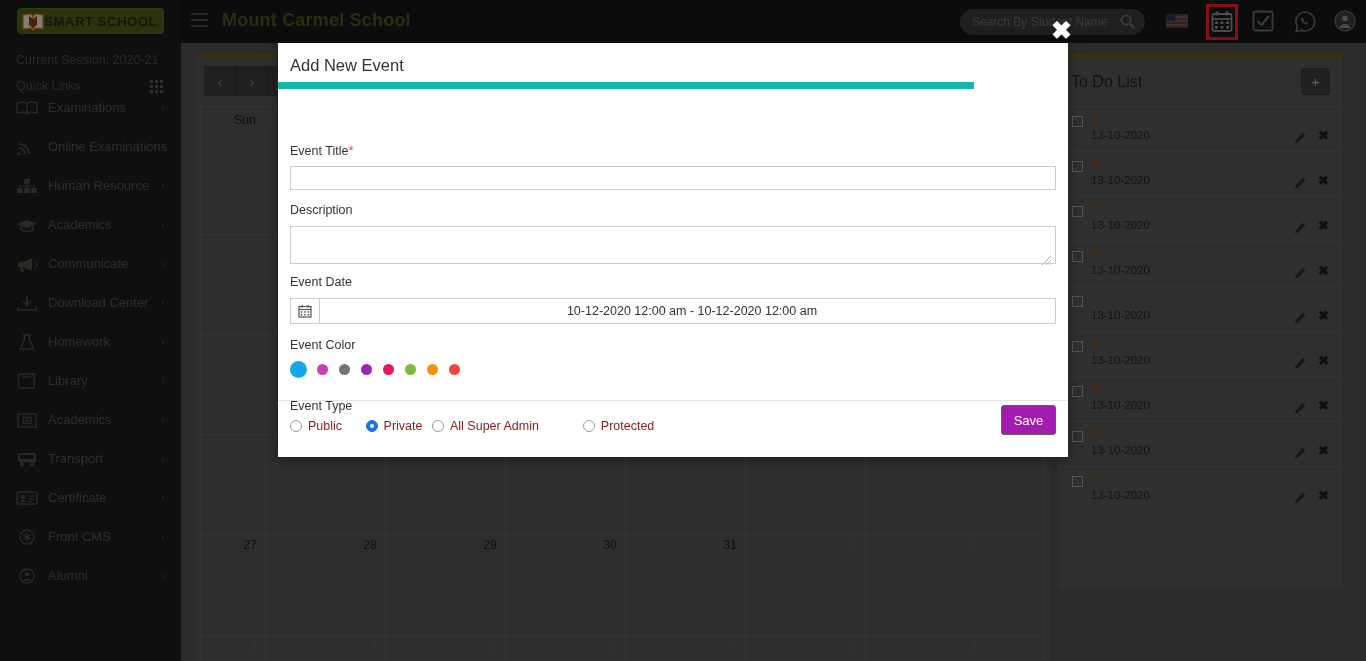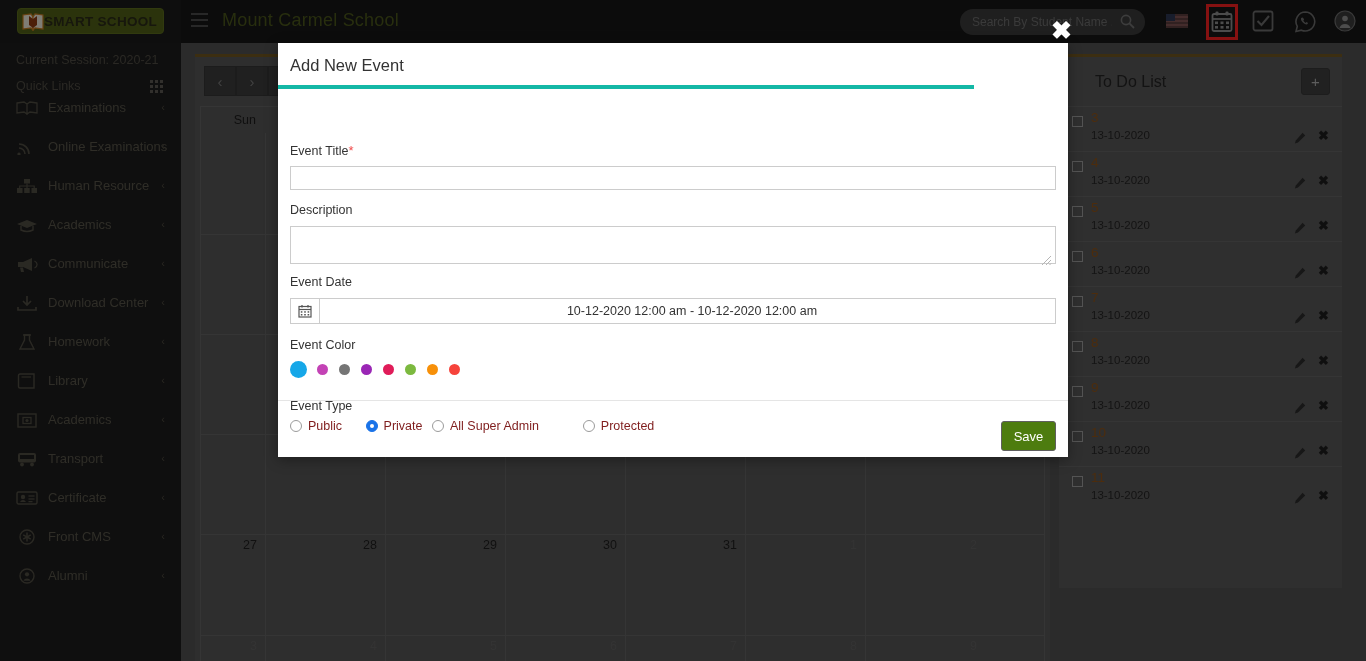--- a/index.html
+++ b/index.html
@@ -32,21 +32,21 @@
   #logo-book {
     position: absolute; left: 4px; top: 3px; width: 22px; height: 19px;
   }
   #hamburger {
     position: absolute; left: 191px; top: 13px; width: 17px; height: 15px;
     cursor: pointer;
   }
   #hamburger i { display: block; height: 2px; background: #4a4a4a; margin-bottom: 4px; }
   #school-title {
     position: absolute; left: 222px; top: 10px;
-    font-size: 18px; font-weight: normal; color: #49551b; letter-spacing: .2px;
+    font-size: 18px; font-weight: bold; color: #49551b; letter-spacing: .2px;
   }
   #search-wrap {
     position: absolute; left: 960px; top: 9px; width: 185px; height: 26px;
     background: #3a3a3a; border-radius: 13px;
   }
   #search-input {
     position: absolute; left: 12px; top: 0; width: 140px; height: 26px;
     background: transparent; border: 0; outline: none;
     color: #666; font-size: 12px; font-family: "Liberation Sans", sans-serif;
   }
@@ -141,21 +141,21 @@
   }
   .daynum.muted { color: #5e5e5e; }
 
   
   #todo-card {
     position: absolute; left: 878px; top: 11px; width: 283px; height: 534px;
     background: #575656; border-top: 3px solid #6d5520;
   }
   #todo-title {
     position: absolute; left: 12px; top: 16px;
-    font-size: 16px; color: #232323; margin-left: 24px;
+    font-size: 16px; color: #232323;
   }
   #todo-add {
     position: absolute; right: 12px; top: 11px; width: 29px; height: 27px;
     background: #3d3d3d; border: 1px solid #353535; border-radius: 3px;
     color: #a9a9a9; font-size: 15px; line-height: 25px; text-align: center;
     cursor: pointer;
   }
   #todo-list { position: absolute; left: 0; top: 49px; width: 283px; }
   .todo-item {
     position: relative; height: 45px; border-top: 1px solid #616161;
@@ -189,21 +189,21 @@
     z-index: 32; cursor: pointer; color: #fff;
     font-size: 25px; line-height: 24px; font-weight: bold;
     font-family: "Liberation Sans", sans-serif;
   }
   #modal {
     position: absolute; left: 278px; top: 43px; width: 790px; height: 414px;
     background: #fff; z-index: 30; box-shadow: 0 3px 12px rgba(0,0,0,.35);
   }
   #modal-head {
     position: absolute; left: 0; top: 0; width: 696px; height: 46px;
-    border-bottom: 4px solid #14b8a6;
+    border-bottom: 7px solid #14b8a6;
   }
   #modal-title {
     position: absolute; left: 12px; top: 13px; font-size: 16.5px; color: #333;
   }
   #modal-body { position: absolute; left: 0; top: 46px; width: 790px; }
   .fld-label {
     position: absolute; font-size: 12.5px; color: #333;
   }
   .req { color: #f04b4b; font-size: 13px; }
   .fld-input {
@@ -255,22 +255,22 @@
   .radio-dot.on::after {
     content: ""; position: absolute; left: 3px; top: 3px;
     width: 4px; height: 4px; border-radius: 50%; background: #fff;
   }
   .radio-lbl { font-size: 12.5px; color: #7f1d1d; white-space: nowrap; }
   #modal-foot {
     position: absolute; left: 0; bottom: 0; width: 790px; height: 57px;
     border-top: 1px solid #e5e5e5;
   }
   #save-button {
-    position: absolute; right: 12px; top: 20px; width: 55px; height: 30px;
-    background: #4d7c0f; border: 1px solid #5f5f5f; border-radius: 3px;
+    position: absolute; right: 12px; top: 4px; width: 55px; height: 30px;
+    background: #a21caf; border: 1px solid #5f5f5f; border-radius: 3px;
     color: #fff; font-size: 13px; cursor: pointer;
     font-family: "Liberation Sans", sans-serif;
   }
 </style>
 </head>
 <body>
 
 <div id="app">
 
   <div id="sidebar">

